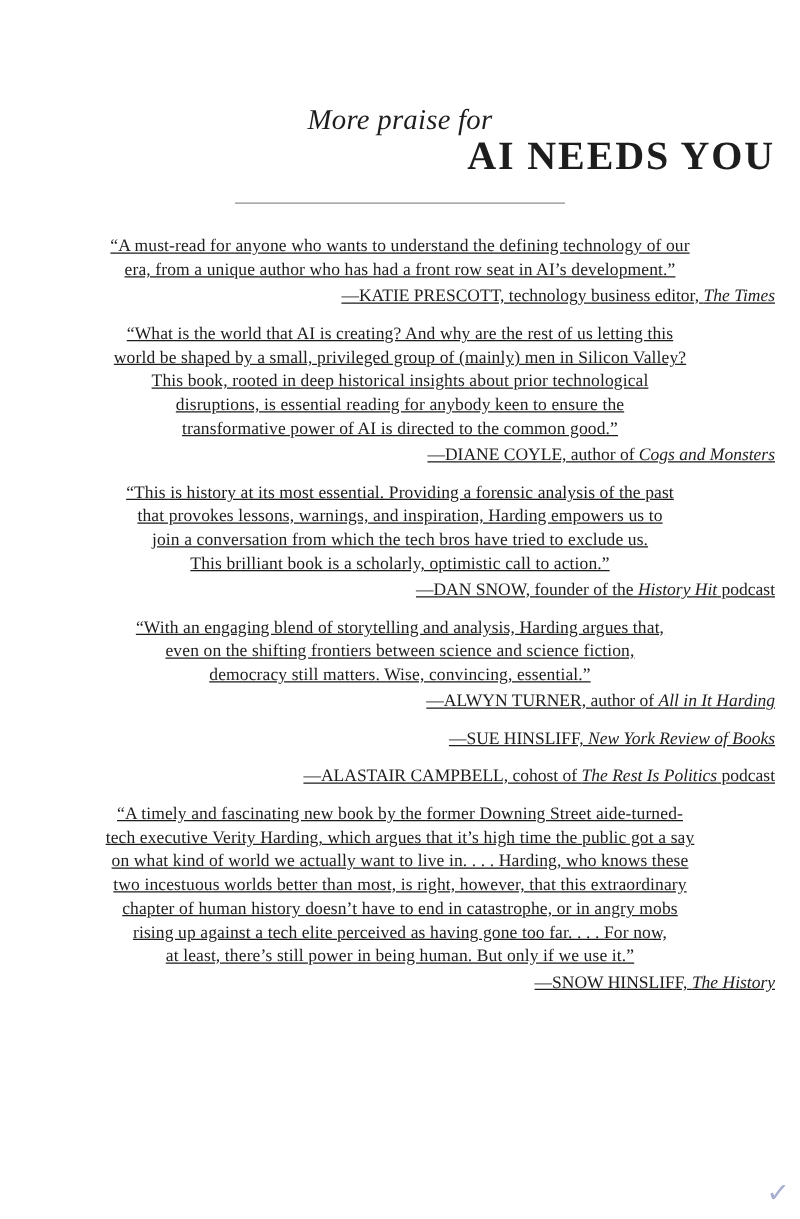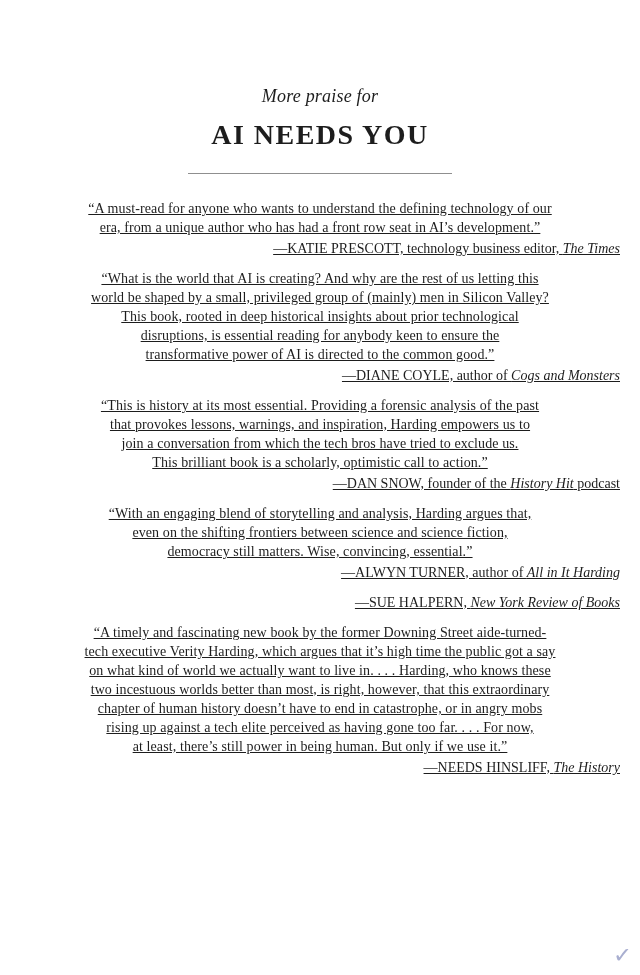--- a/index.html
+++ b/index.html
@@ -17,31 +17,32 @@
     -webkit-font-smoothing: antialiased;
   }
   .page {
     width: 600px;
     margin: 0 auto;
     padding-top: 86px;
     text-align: center;
   }
   .eyebrow {
     font-style: italic;
-    font-size: 18px;
+    font-size: 23px;
     line-height: 20px;
     margin: 0 0 3px 0;
     letter-spacing: 0.2px;
   }
   .book-title {
     font-weight: bold;
-    font-size: 28px;
+    font-size: 32px;
     line-height: 30px;
     letter-spacing: 1.5px;
-    margin: 14px;
+    margin: 0;
+    text-align: right;
   }
   .divider {
     width: 264px;
     height: 0;
     border: none;
     border-top: 1px solid #8f8f8f;
     margin: 23px auto 25px auto;
   }
   .quotes {
     font-size: 14px;
@@ -101,30 +102,31 @@
 This brilliant book is a scholarly, optimistic call to action.”</div>
         <div class="attribution"><span>—DAN SNOW, founder of the </span><span class="source">History Hit</span><span> podcast</span></div>
       </div>
       <div class="quote">
         <div class="quote-text">“With an engaging blend of storytelling and analysis, Harding argues that,
 even on the shifting frontiers between science and science fiction,
 democracy still matters. Wise, convincing, essential.”</div>
         <div class="attribution"><span>—ALWYN TURNER, author of </span><span class="source">All in It Harding</span><span></span></div>
       </div>
       <div class="quote">
-        <div class="attribution"><span>—SUE HALPERN, </span><span class="source">New York Review of Books</span><span></span></div>
+        <div class="attribution"><span>—SUE HINSLIFF, </span><span class="source">New York Review of Books</span><span></span></div>
       </div>
       <div class="quote">
+        <div class="attribution"><span>—ALASTAIR CAMPBELL, cohost of </span><span class="source">The Rest Is Politics</span><span> podcast</span></div>
       </div>
       <div class="quote">
         <div class="quote-text">“A timely and fascinating new book by the former Downing Street aide-turned-
 tech executive Verity Harding, which argues that it’s high time the public got a say
 on what kind of world we actually want to live in. . . . Harding, who knows these
 two incestuous worlds better than most, is right, however, that this extraordinary
 chapter of human history doesn’t have to end in catastrophe, or in angry mobs
 rising up against a tech elite perceived as having gone too far. . . . For now,
 at least, there’s still power in being human. But only if we use it.”</div>
-        <div class="attribution"><span>—NEEDS HINSLIFF, </span><span class="source">The History</span><span></span></div>
+        <div class="attribution"><span>—SNOW HINSLIFF, </span><span class="source">The History</span><span></span></div>
       </div>
     </div>
 </div>
 
 <span class="artifact" style="color: rgb(169, 175, 208);">✓</span>
 
 </body></html>

